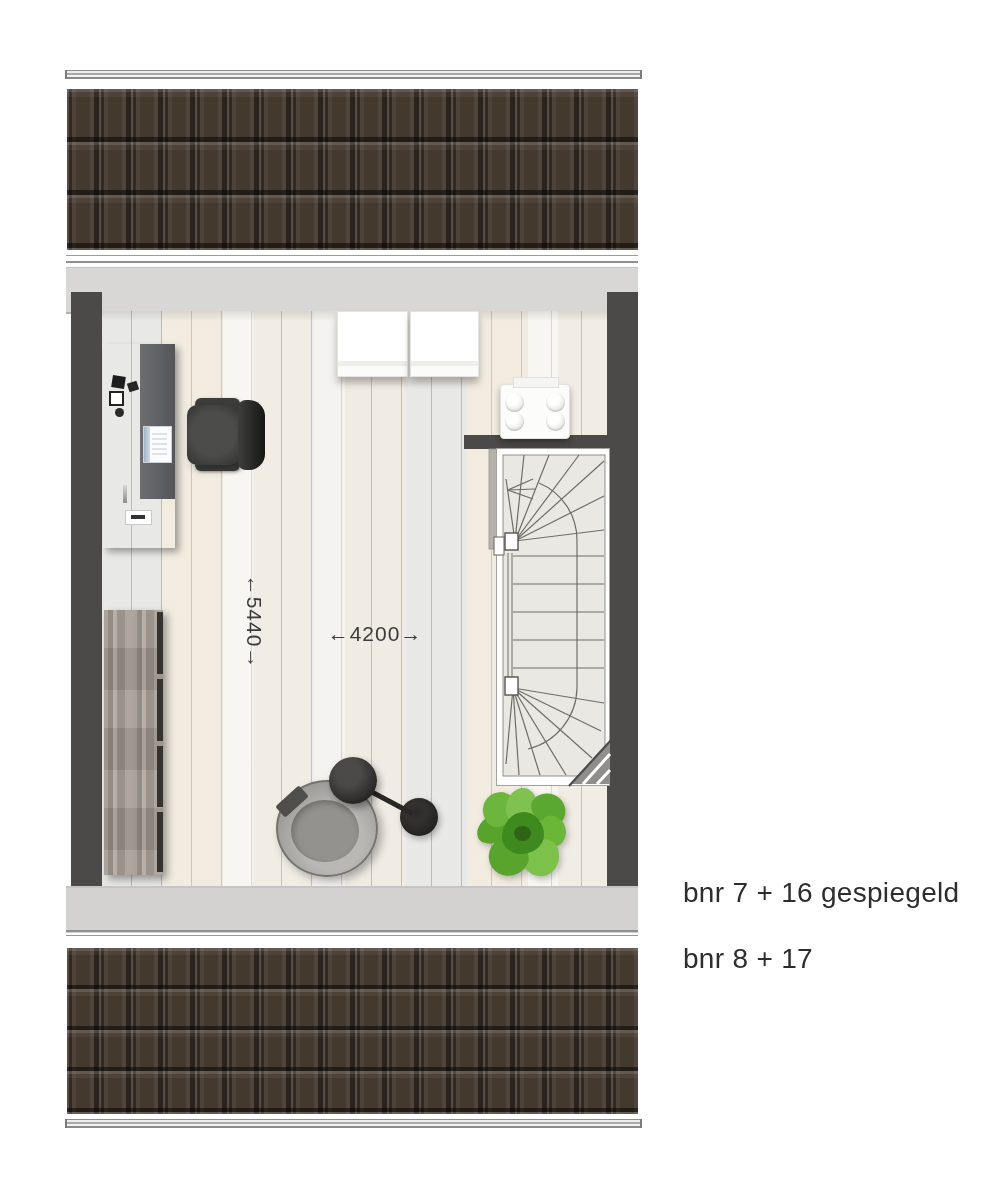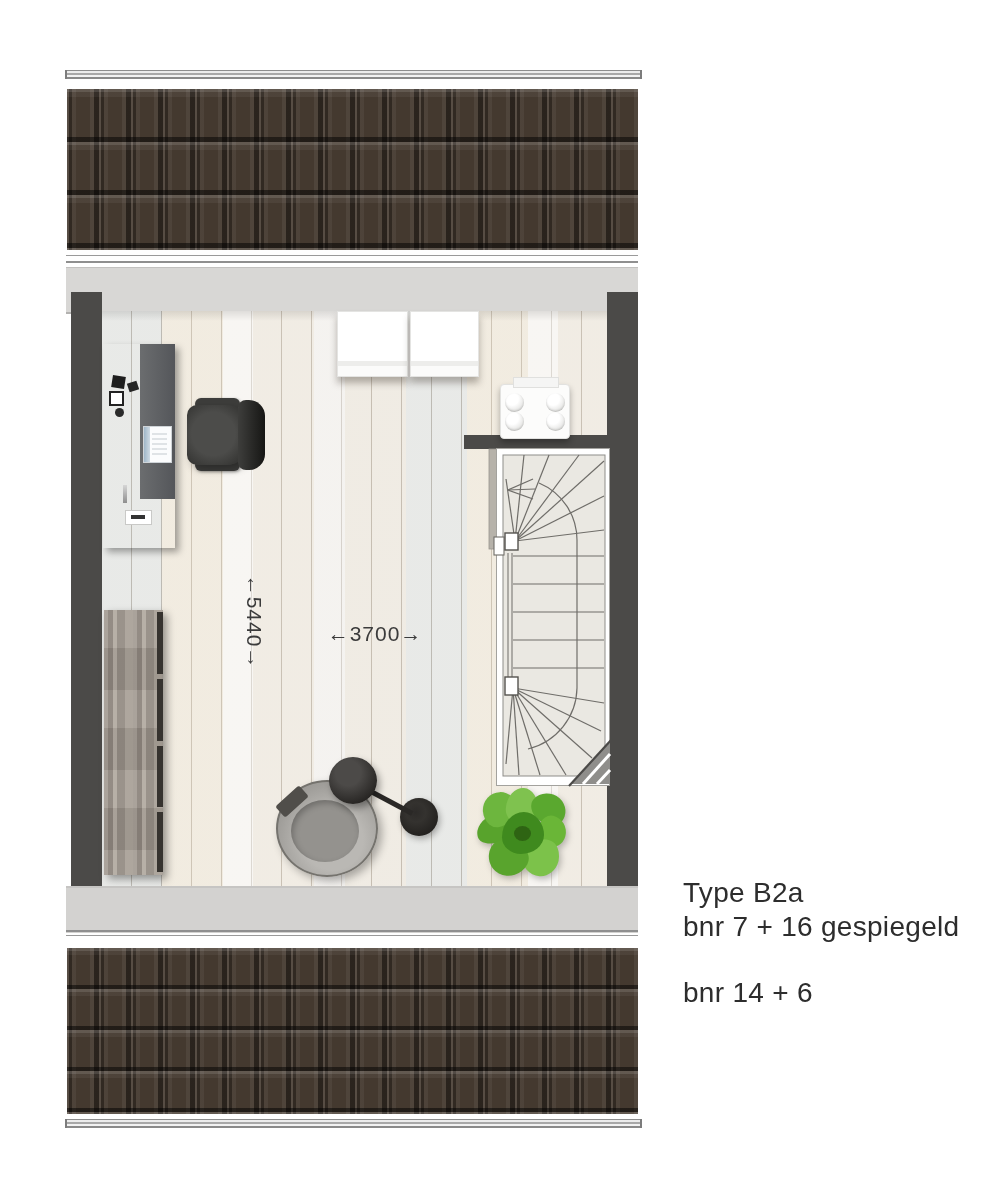--- a/index.html
+++ b/index.html
@@ -284,31 +284,30 @@
     </g>
     <g>
       <polygon points="571,784 610,741 610,784" fill="#8f8e8b"></polygon>
       <path d="M583,784 L610,754" stroke="#ffffff" stroke-width="3" fill="none"></path>
       <path d="M597,784 L610,770" stroke="#ffffff" stroke-width="3" fill="none"></path>
       <path d="M569,786 L612,739" stroke="#4b4a48" stroke-width="2.2" fill="none"></path>
     </g>
   </svg>
 
   <div class="abs dim depth">←5440→</div>
-  <div class="abs dim width">←3700→</div>
+  <div class="abs dim width">←4200→</div>
 
   <div class="abs wall-band bottom"></div>
   <div class="abs eave-lines bottom"></div>
   <div class="abs tiles bottom"></div>
   <div class="abs ridge bottom"></div>
 
   <div class="abs legend">
     <div class="group">
-      <div>Type B2a</div>
       <div>bnr 7 + 16 gespiegeld</div>
     </div>
     <div class="spacer"></div>
     <div class="group">
-      <div>bnr 14 + 6</div>
+      <div>bnr 8 + 17</div>
     </div>
   </div>
 
 </div>
 
 </body></html>

